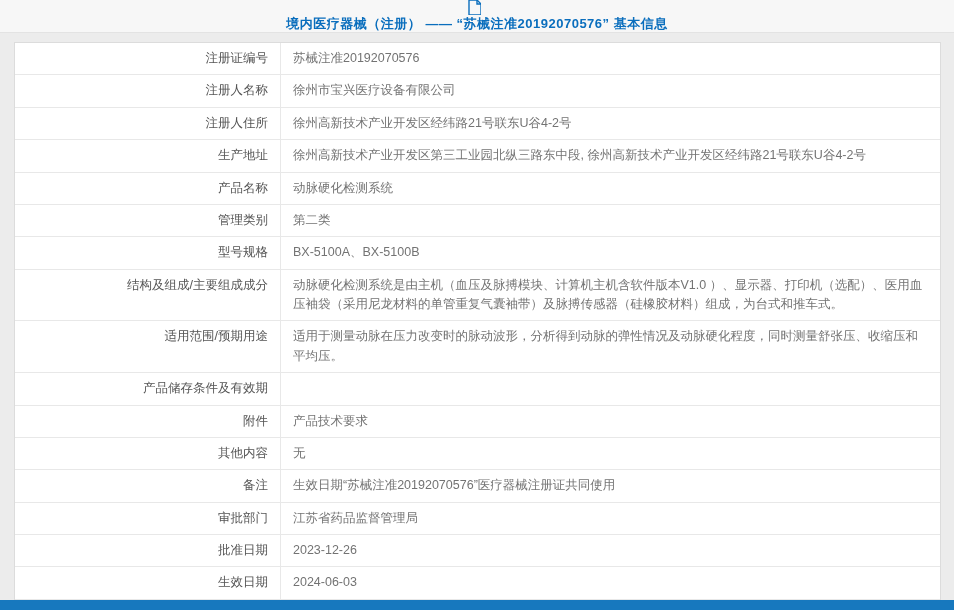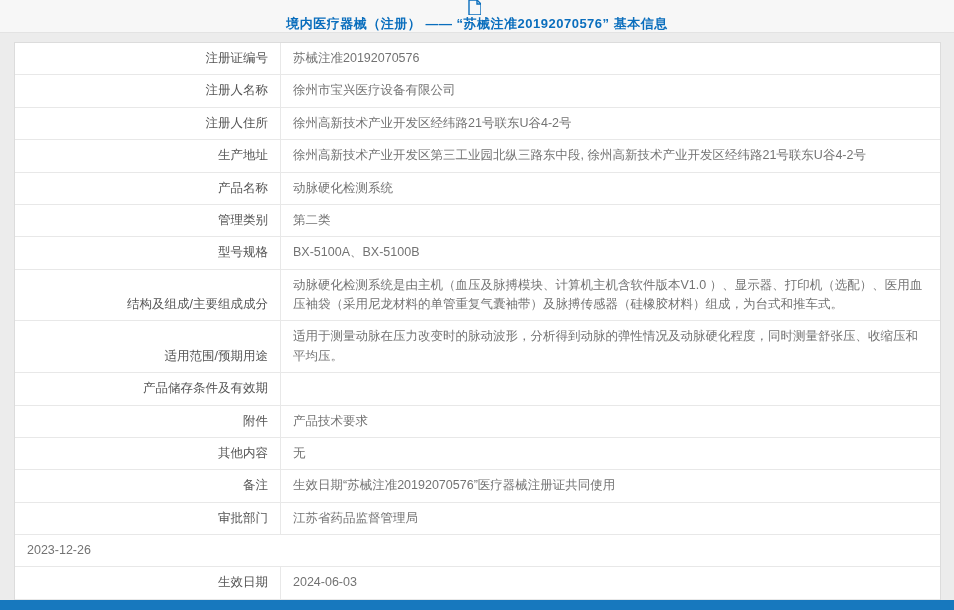--- a/index.html
+++ b/index.html
@@ -53,21 +53,21 @@
     padding: 6px 12px;
     line-height: 1.55;
   }
   .cell.label {
     flex: 0 0 266px;
     text-align: right;
     color: #555;
     border-right: 1px solid #e8e8e8;
     display: flex;
     justify-content: flex-end;
-    align-items: flex-end;
+    align-items: flex-start;
     flex-wrap: wrap;
   }
   .cell.label .label-text { text-align: right; width: 100%; }
   .cell.value {
     flex: 1 1 auto;
     color: #737373;
     display: flex;
     align-items: center;
   }
   .cell.value .value-text { width: 100%; }
@@ -217,20 +217,23 @@
     <div class="row">
       <div class="cell label">
           <span class="label-text">审批部门</span>
         </div>
       <div class="cell value">
           <span class="value-text">江苏省药品监督管理局</span>
         </div>
     </div>
 
     <div class="row">
+      <div class="cell label">
+          <span class="label-text">批准日期</span>
+        </div>
       <div class="cell value">
           <span class="value-text">2023-12-26</span>
         </div>
     </div>
 
     <div class="row">
       <div class="cell label">
           <span class="label-text">生效日期</span>
         </div>
       <div class="cell value">

